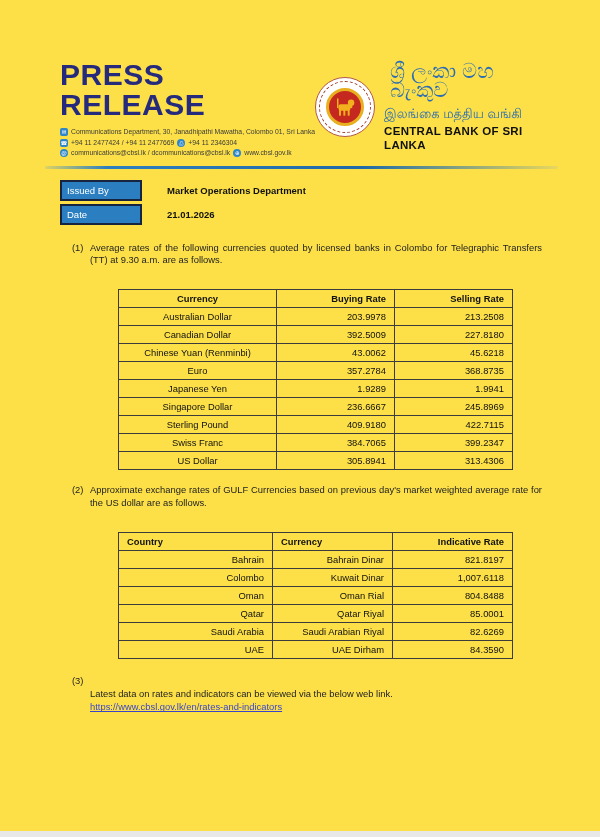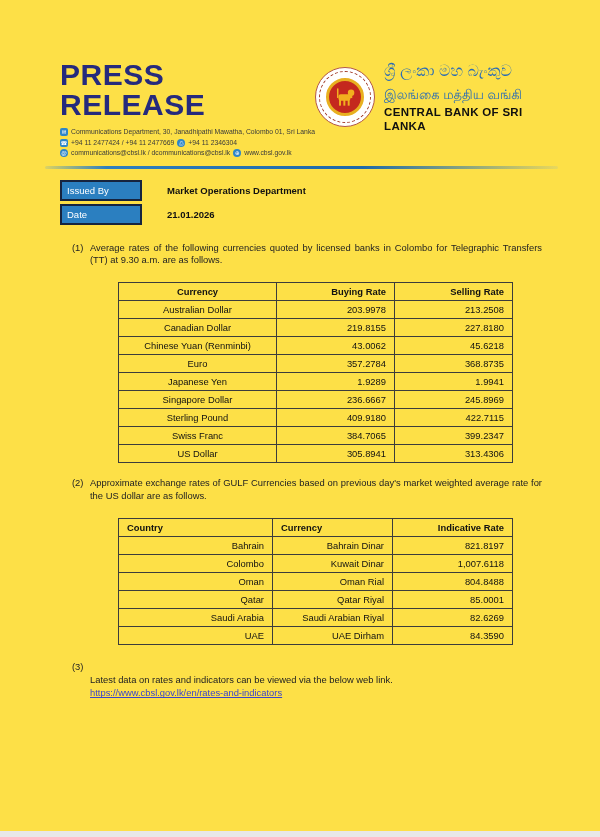--- a/index.html
+++ b/index.html
@@ -21,21 +21,21 @@
            display:inline-block; border-radius:2px; }
   .cicon.round { border-radius:50%; }
   .brand { display:flex; align-items:center; gap:9px; margin-top:1px; }
   .emblem { width:60px; height:60px; border-radius:50%; border:1px solid #b3584a;
             background:#fff; position:relative; display:flex; align-items:center;
             justify-content:center; flex:none; }
   .emblem-ring { position:absolute; inset:3px; border-radius:50%; border:1.5px dashed #a03a28; }
   .emblem-core { width:38px; height:38px; border-radius:50%; background:#c4281e;
                  border:3px solid #e8b020; display:flex; align-items:center; justify-content:center; }
   .brand-names { text-align:left; }
-  .name-si { font-size:16px; color:var(--bank-blue,#2a6cb5); line-height:19px; }
+  .name-si { font-size:21px; color:var(--bank-blue,#2a6cb5); line-height:19px;margin-left:6px; }
   .name-ta { font-size:13px; color:var(--bank-blue,#2a6cb5); line-height:14px;margin-top:8px; }
   .name-en { font-size:11.5px; font-weight:bold; color:#101010; letter-spacing:.3px;
              line-height:14px; margin-top:3px; }
   .rule { height:3px; margin:7px 42px 0 45px; border-radius:2px;
           background:linear-gradient(90deg, rgba(90,160,210,.2), #2f7fbe 12%, #1f6aa8 62%, rgba(120,170,215,.15)); }
   
   .meta { margin:11px 0 0 60px; }
   .meta-row { display:flex; align-items:stretch; height:21px; margin-bottom:3px; }
   .meta-label { width:82px; background:var(--label-blue,#2b7fc0); border:2px solid #16243f;
                 color:#fff; font-weight:normal; font-size:9.5px; display:flex;
@@ -46,21 +46,21 @@
   .para { display:flex; margin:0 58px 0 72px; font-size:9.4px; line-height:12.8px; color:#222; }
   .para-num { width:18px; flex:none; }
   .para-text { text-align:justify; flex:1; }
   .p1 { margin-top:17px; }
   .p2 { margin-top:14px; }
   .p3 { margin-top:16px; }
   .p3 .para-text { text-align:left;margin-top:13px; }
   .weblink { display:block; margin:1px 0 0 90px; font-size:9.4px;
              color:var(--link-blue,#3a45cc); text-decoration:underline; }
   
-  table.rates { border-collapse:collapse; margin:15px 0 0 118px; width:394px;
+  table.rates { border-collapse:collapse; margin:22px 0 0 118px; width:394px;
                 font-size:9.4px; color:#111; table-layout:fixed; }
   table.rates th, table.rates td { border:1px solid #3c3c3c; height:18px; padding:0 8px; }
   table.rates th { font-weight:bold; }
   table.tt col:nth-child(1){ width:158px; } table.tt col:nth-child(2){ width:118px; } table.tt col:nth-child(3){ width:118px; }
   table.tt th:nth-child(1){ text-align:center; }
   table.tt th:nth-child(2), table.tt th:nth-child(3){ text-align:right; }
   table.tt td:nth-child(1){ text-align:center; }
   table.tt td:nth-child(2), table.tt td:nth-child(3){ text-align:right; }
   table.gulf col:nth-child(1){ width:154px; } table.gulf col:nth-child(2){ width:120px; } table.gulf col:nth-child(3){ width:120px; }
   table.gulf th:nth-child(1), table.gulf th:nth-child(2){ text-align:left; }
@@ -153,21 +153,21 @@
         </tr>
       </thead>
       <tbody>
         <tr>
           <td>Australian Dollar</td>
           <td>203.9978</td>
           <td>213.2508</td>
         </tr>
         <tr>
           <td>Canadian Dollar</td>
-          <td>219.8155</td>
+          <td>392.5009</td>
           <td>227.8180</td>
         </tr>
         <tr>
           <td>Chinese Yuan (Renminbi)</td>
           <td>43.0062</td>
           <td>45.6218</td>
         </tr>
         <tr>
           <td>Euro</td>
           <td>357.2784</td>

